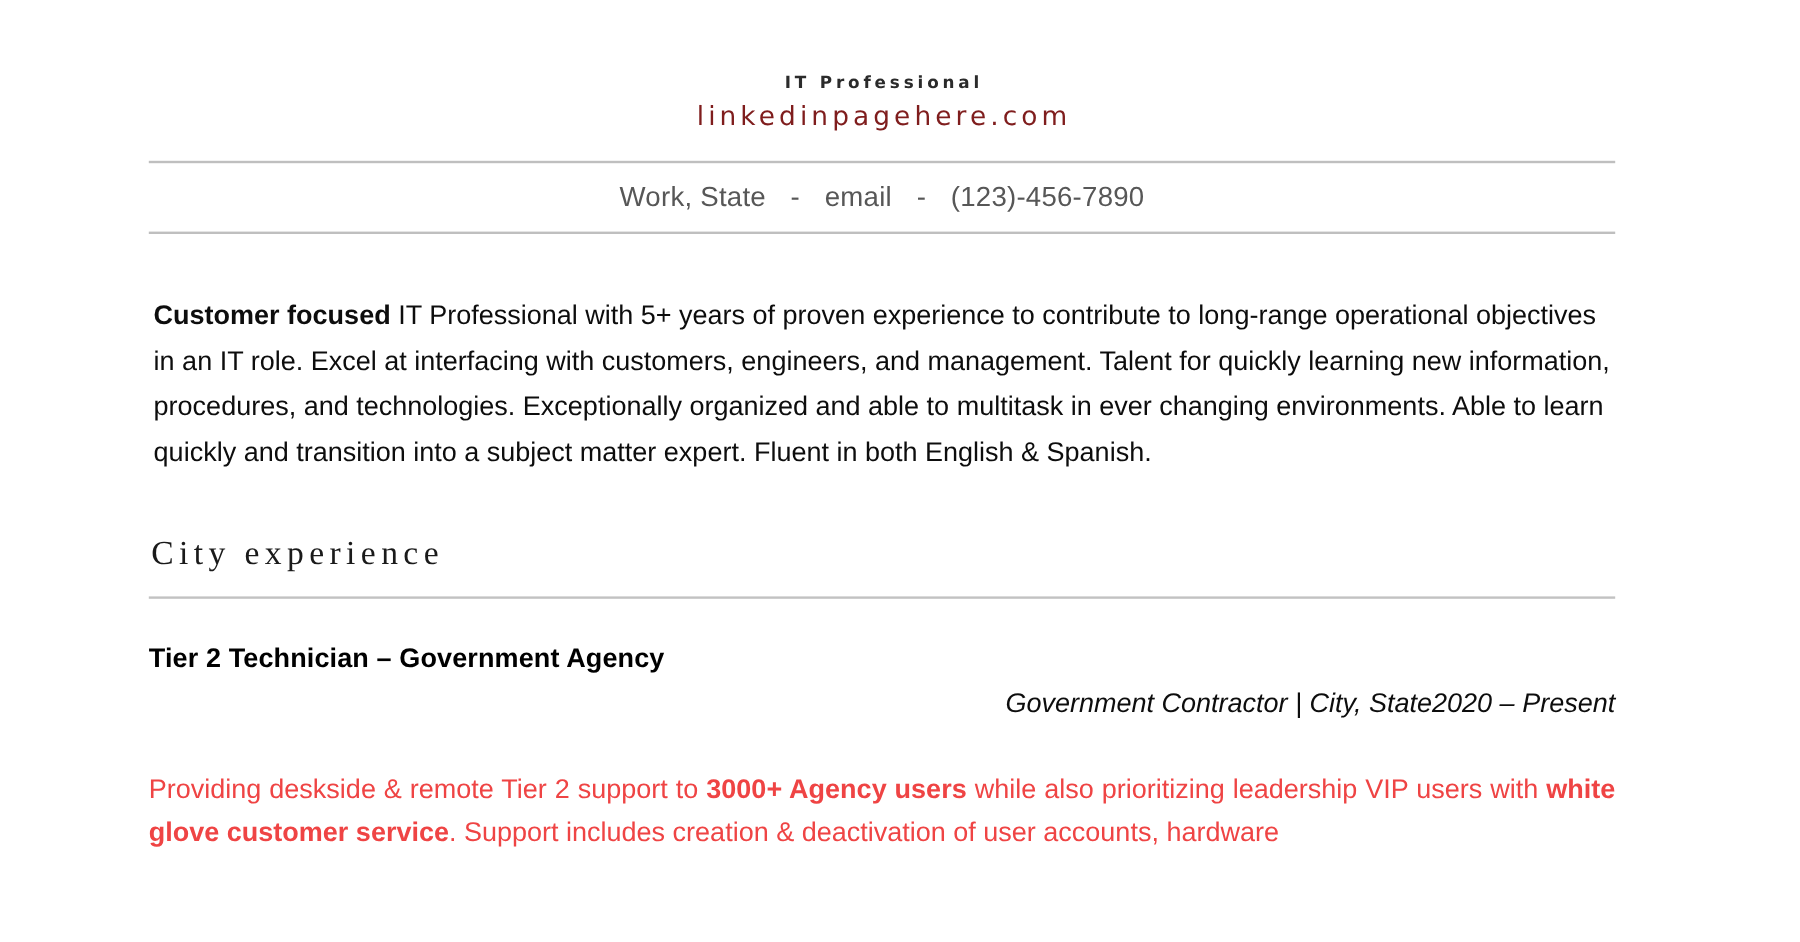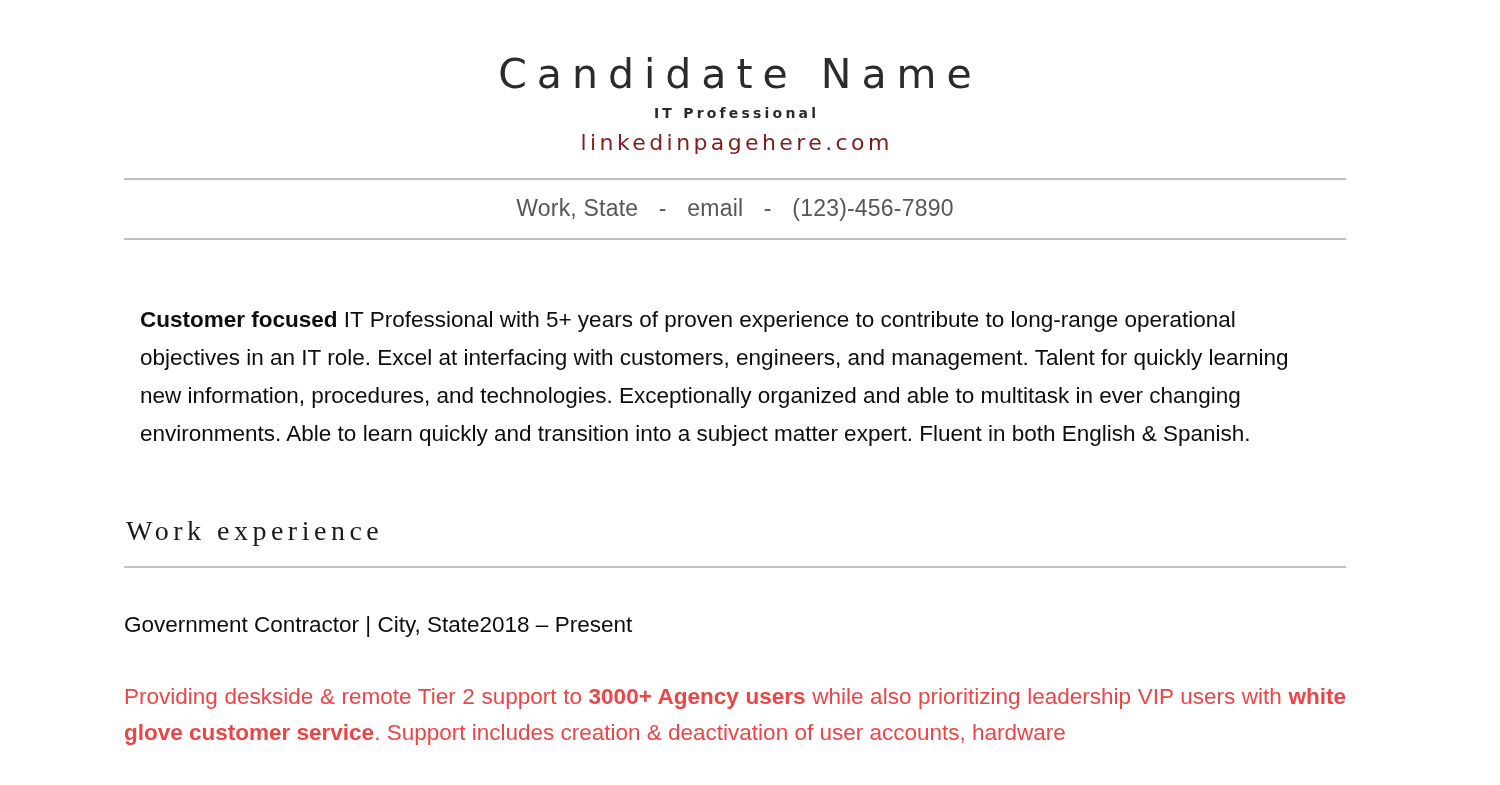--- a/index.html
+++ b/index.html
@@ -96,21 +96,21 @@
     padding: 0 14px;
     color: #575757;
   }
 
   
   .summary {
     font-family: "Liberation Sans", sans-serif;
     font-size: 22.5px;
     line-height: 38px;
     color: #0d0d0d;
-    margin: 16px;
+    margin: 4px;
     padding-top: 45px;
     text-align: left;
   }
   .summary b { font-weight: 700; }
 
   
   .section {
     padding-top: 44px;
   }
   .section-title {
@@ -139,23 +139,24 @@
     font-family: "Liberation Sans", sans-serif;
     font-size: 22.5px;
     font-weight: 700;
     color: #000000;
     margin: 0;
     line-height: 1.3;
     letter-spacing: 0.1px;
   }
   .job-meta {
     display: flex;
-    justify-content: flex-start;
+    justify-content: flex-end;
     align-items: baseline;
     margin-top: 7px;
+    font-style: italic;
   }
   .job-employer {
     font-family: "Liberation Sans", sans-serif;
     font-size: 22.5px;
     font-weight: 400;
     color: #0d0d0d;
     line-height: 1.3;
   }
   .job-dates {
     font-family: "Liberation Sans", sans-serif;
@@ -179,21 +180,20 @@
   }
   .job-description b { font-weight: 700; }
 </style>
 </head>
 <body>
 
 <div class="page">
   <div class="content">
 
     <div class="resume-header">
-      <h1 class="candidate-name">Candidate Name</h1>
       <div class="candidate-role">IT Professional</div>
       <div class="candidate-link">linkedinpagehere.com</div>
     </div>
 
     <hr class="rule rule-top">
 
     <div class="contact-line">
       <span>Work, State</span>
       <span class="contact-sep">-</span>
       <span>email</span>
@@ -201,27 +201,28 @@
       <span>(123)-456-7890</span>
     </div>
 
     <hr class="rule rule-bottom">
 
     <p class="summary">
       <b>Customer focused</b><span> IT Professional with 5+ years of proven experience to contribute to long-range operational objectives in an IT role. Excel at interfacing with customers, engineers, and management. Talent for quickly learning new information, procedures, and technologies. Exceptionally organized and able to multitask in ever changing environments. Able to learn quickly and transition into a subject matter expert. Fluent in both English &amp; Spanish.</span>
     </p>
 
     <div class="section">
-      <h2 class="section-title">Work experience</h2>
+      <h2 class="section-title">City experience</h2>
       <hr class="section-rule">
 
       <div class="job">
+        <div class="job-title">Tier 2 Technician – Government Agency</div>
         <div class="job-meta">
           <span class="job-employer">Government Contractor | City, State</span>
-          <span class="job-dates">2018 – Present</span>
+          <span class="job-dates">2020 – Present</span>
         </div>
 
         <p class="job-description"><span>Providing deskside &amp; remote Tier 2 support to </span><b>3000+ Agency users</b><span> while also prioritizing leadership VIP users with </span><b>white glove customer service</b><span>. Support includes creation &amp; deactivation of user accounts, hardware</span></p>
       </div>
     </div>
 
   </div>
 </div>
 
 </body></html>

